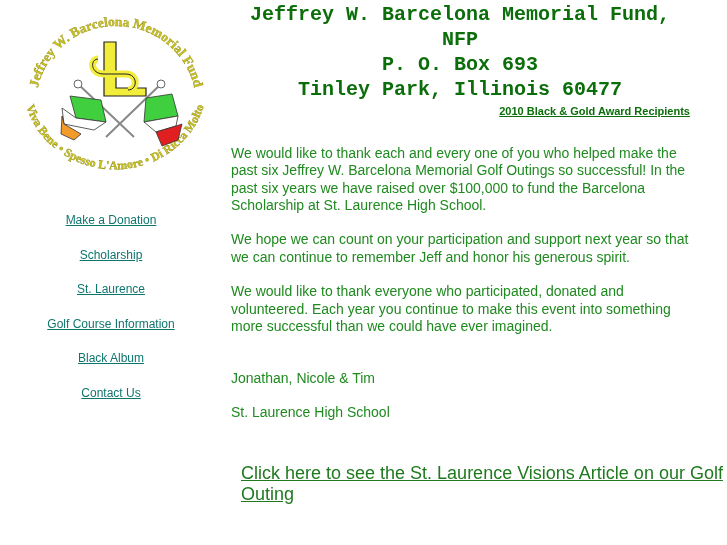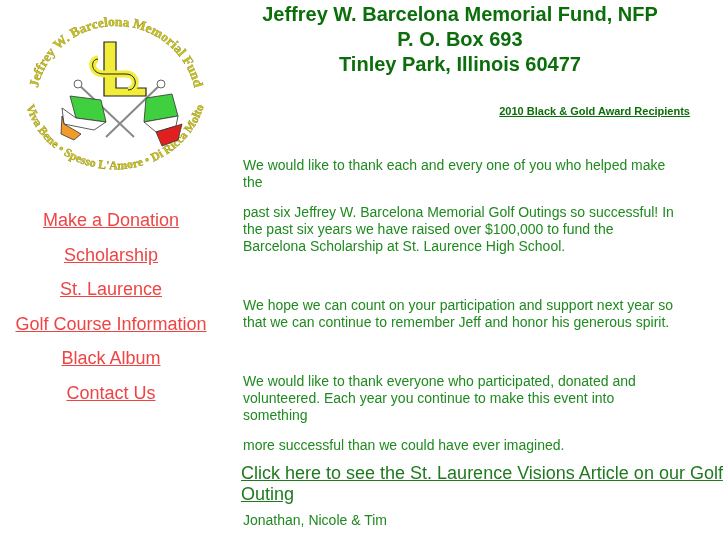--- a/index.html
+++ b/index.html
@@ -1,28 +1,28 @@
 <!DOCTYPE html>
 <html><head>
 <meta charset="utf-8">
 <style>
   html, body { margin:0; padding:0; background:#ffffff; }
   body { width:727px; height:545px; position:relative; overflow:hidden;
          font-family:"Liberation Sans", sans-serif; color:#1a7a1a; }
   .logo { position:absolute; left:6px; top:4px; width:218px; height:196px; }
   .sidebar { position:absolute; left:0; top:212px; width:222px; text-align:center; }
-  .sidebar a { display:block; color:#ef4444; text-decoration:underline;
-               font-size:18px; line-height:16px; margin-bottom:18.6px; }
+  .sidebar a { display:block; color:#0f766e; text-decoration:underline;
+               font-size:12px; line-height:16px; margin-bottom:18.6px; }
   .header { position:absolute; left:230px; top:2px; width:460px; text-align:center;
-            color:#0b6e0b; font-weight:bold; font-size:20px; line-height:25px; }
+            color:#0b6e0b; font-weight:bold; font-size:20px; line-height:25px;font-family:Liberation Mono, monospace; }
   .subtitle { position:absolute; left:230px; top:105px; width:460px; text-align:right;
               color:#0b6e0b; font-weight:bold; font-size:11px; text-decoration:underline; }
   .body { position:absolute; left:231px; top:145px; width:460px;
           font-size:14px; line-height:17.3px; color:#1f8a1f; }
-  .body p { margin:12px; }
+  .body p { margin:0; }
   .gap { height:17.3px; }
   .article-link { position:absolute; left:241px; top:463px; font-size:18px;
                   color:#1f7a1f; text-decoration:underline; }
 </style>
 </head>
 <body>
 
 <div class="logo">
   <svg width="218" height="196" viewBox="0 0 218 196">
     <defs>

